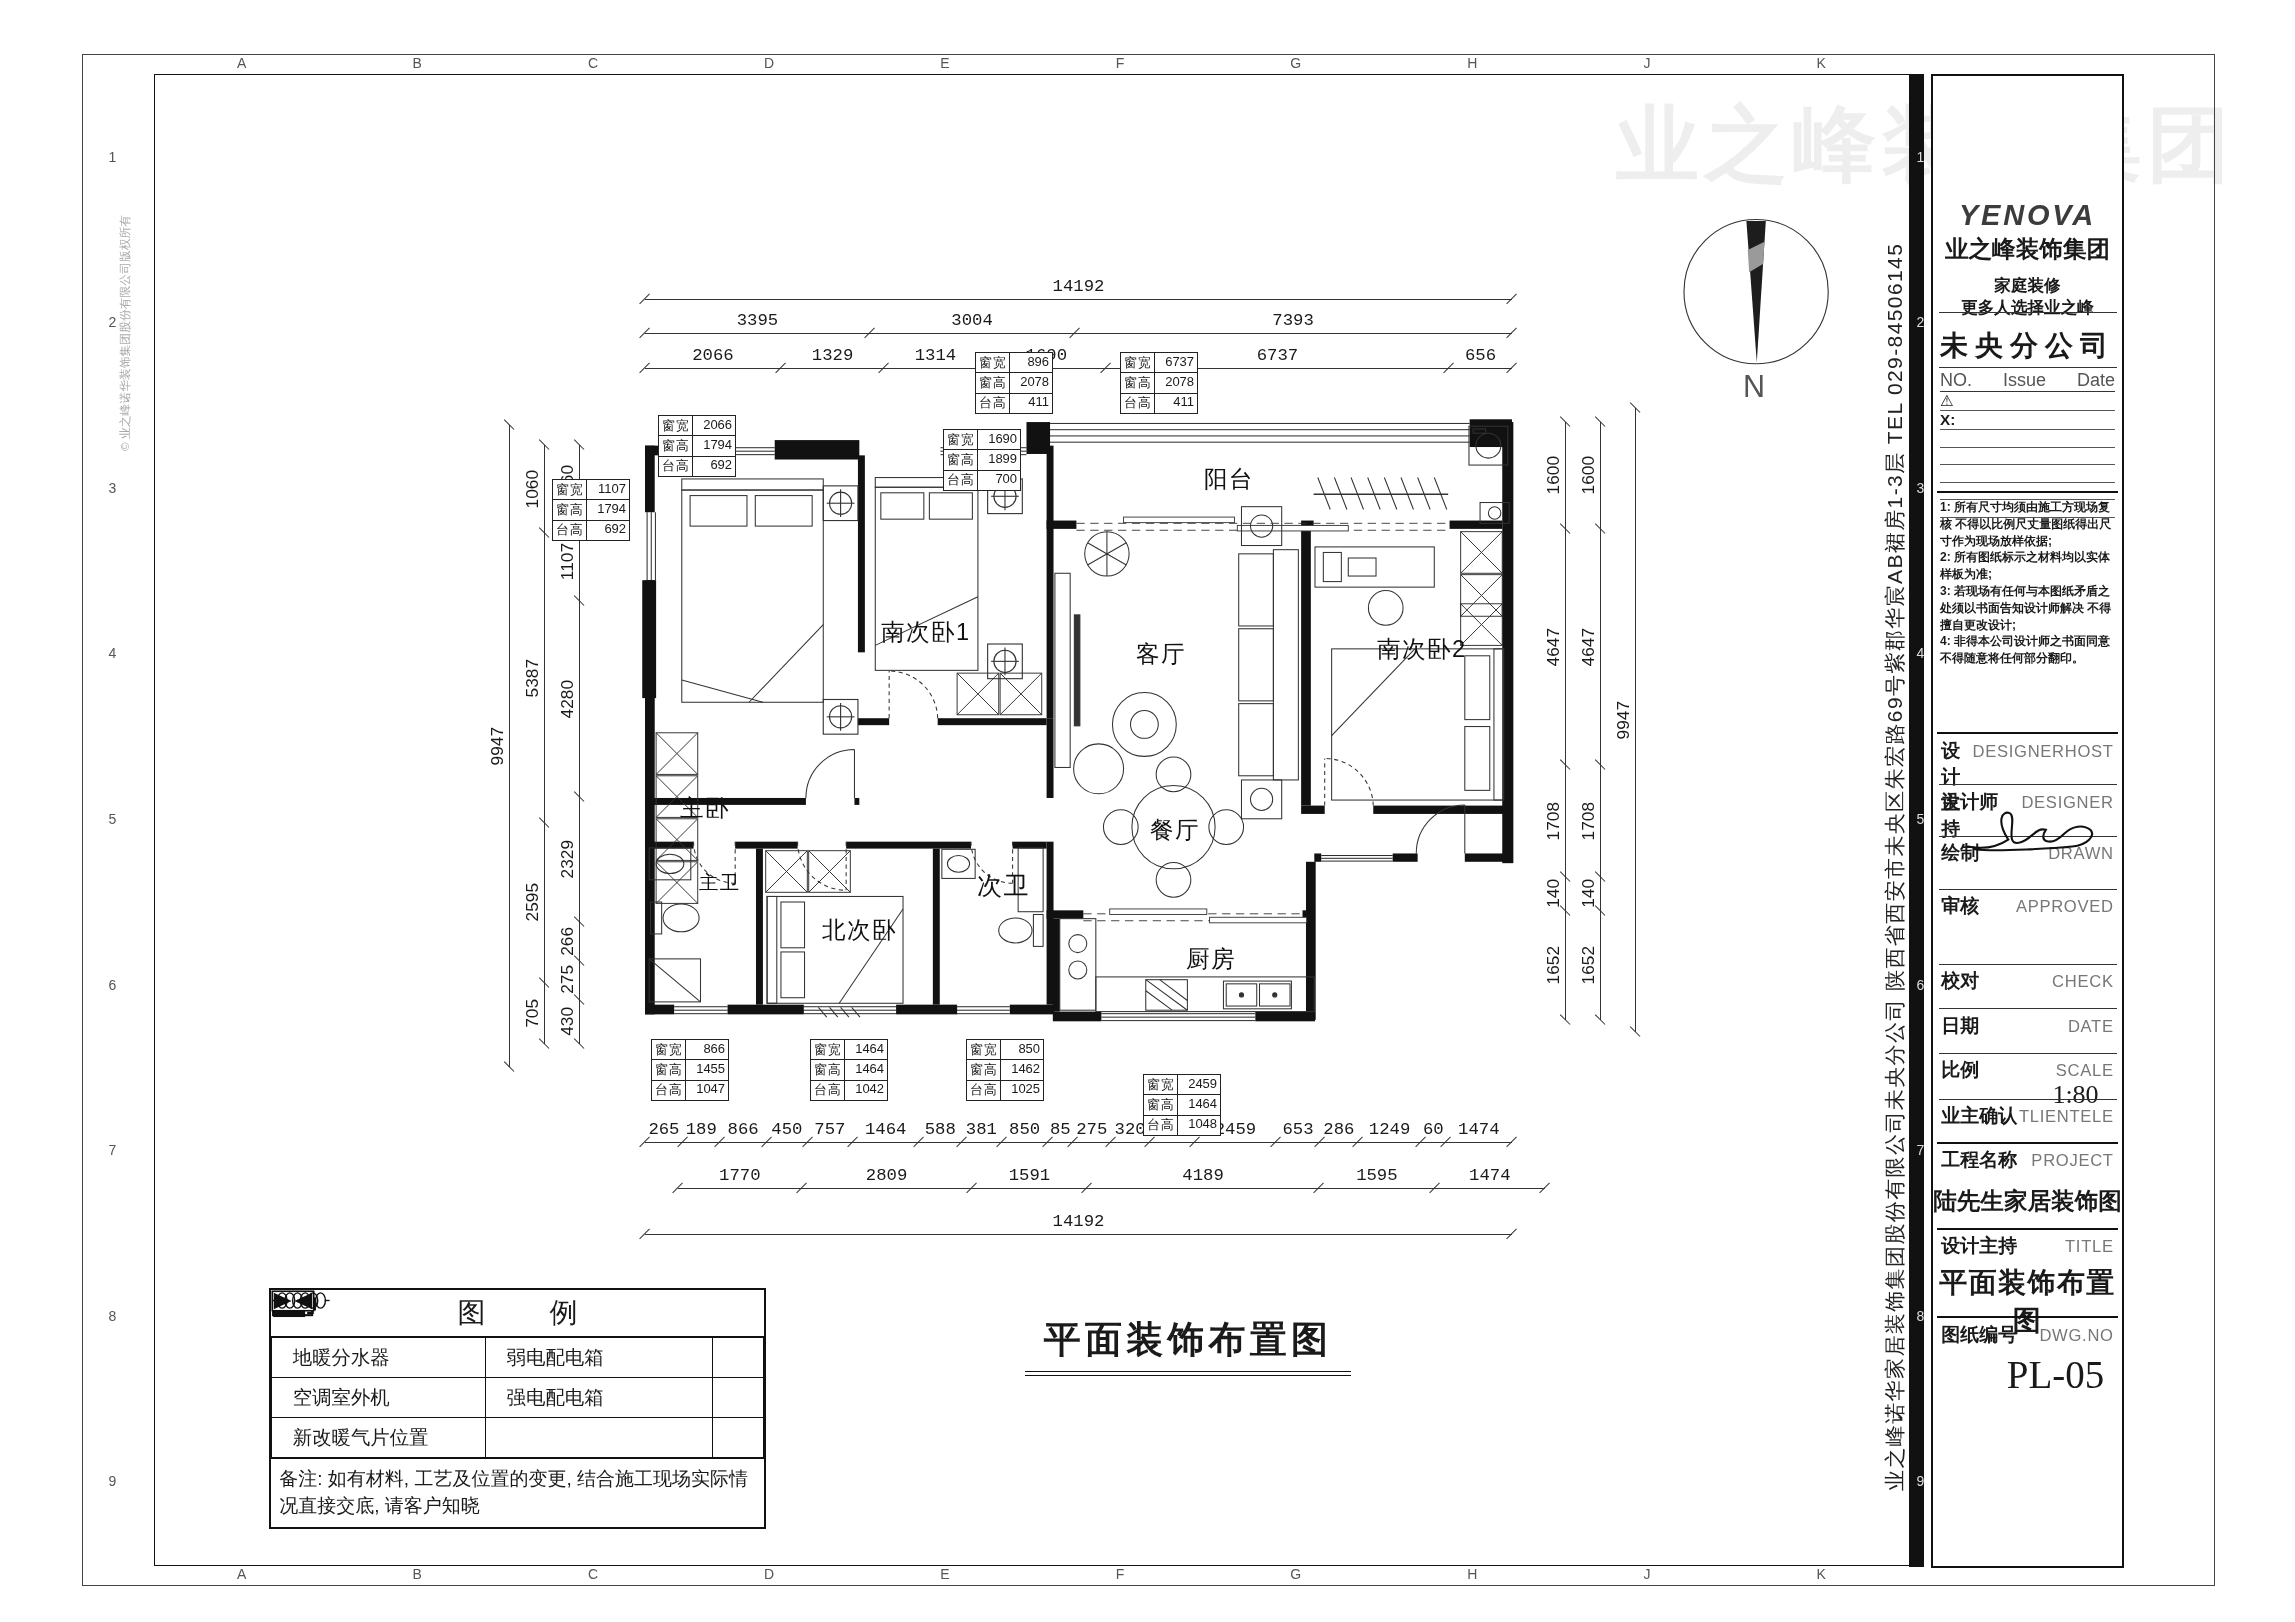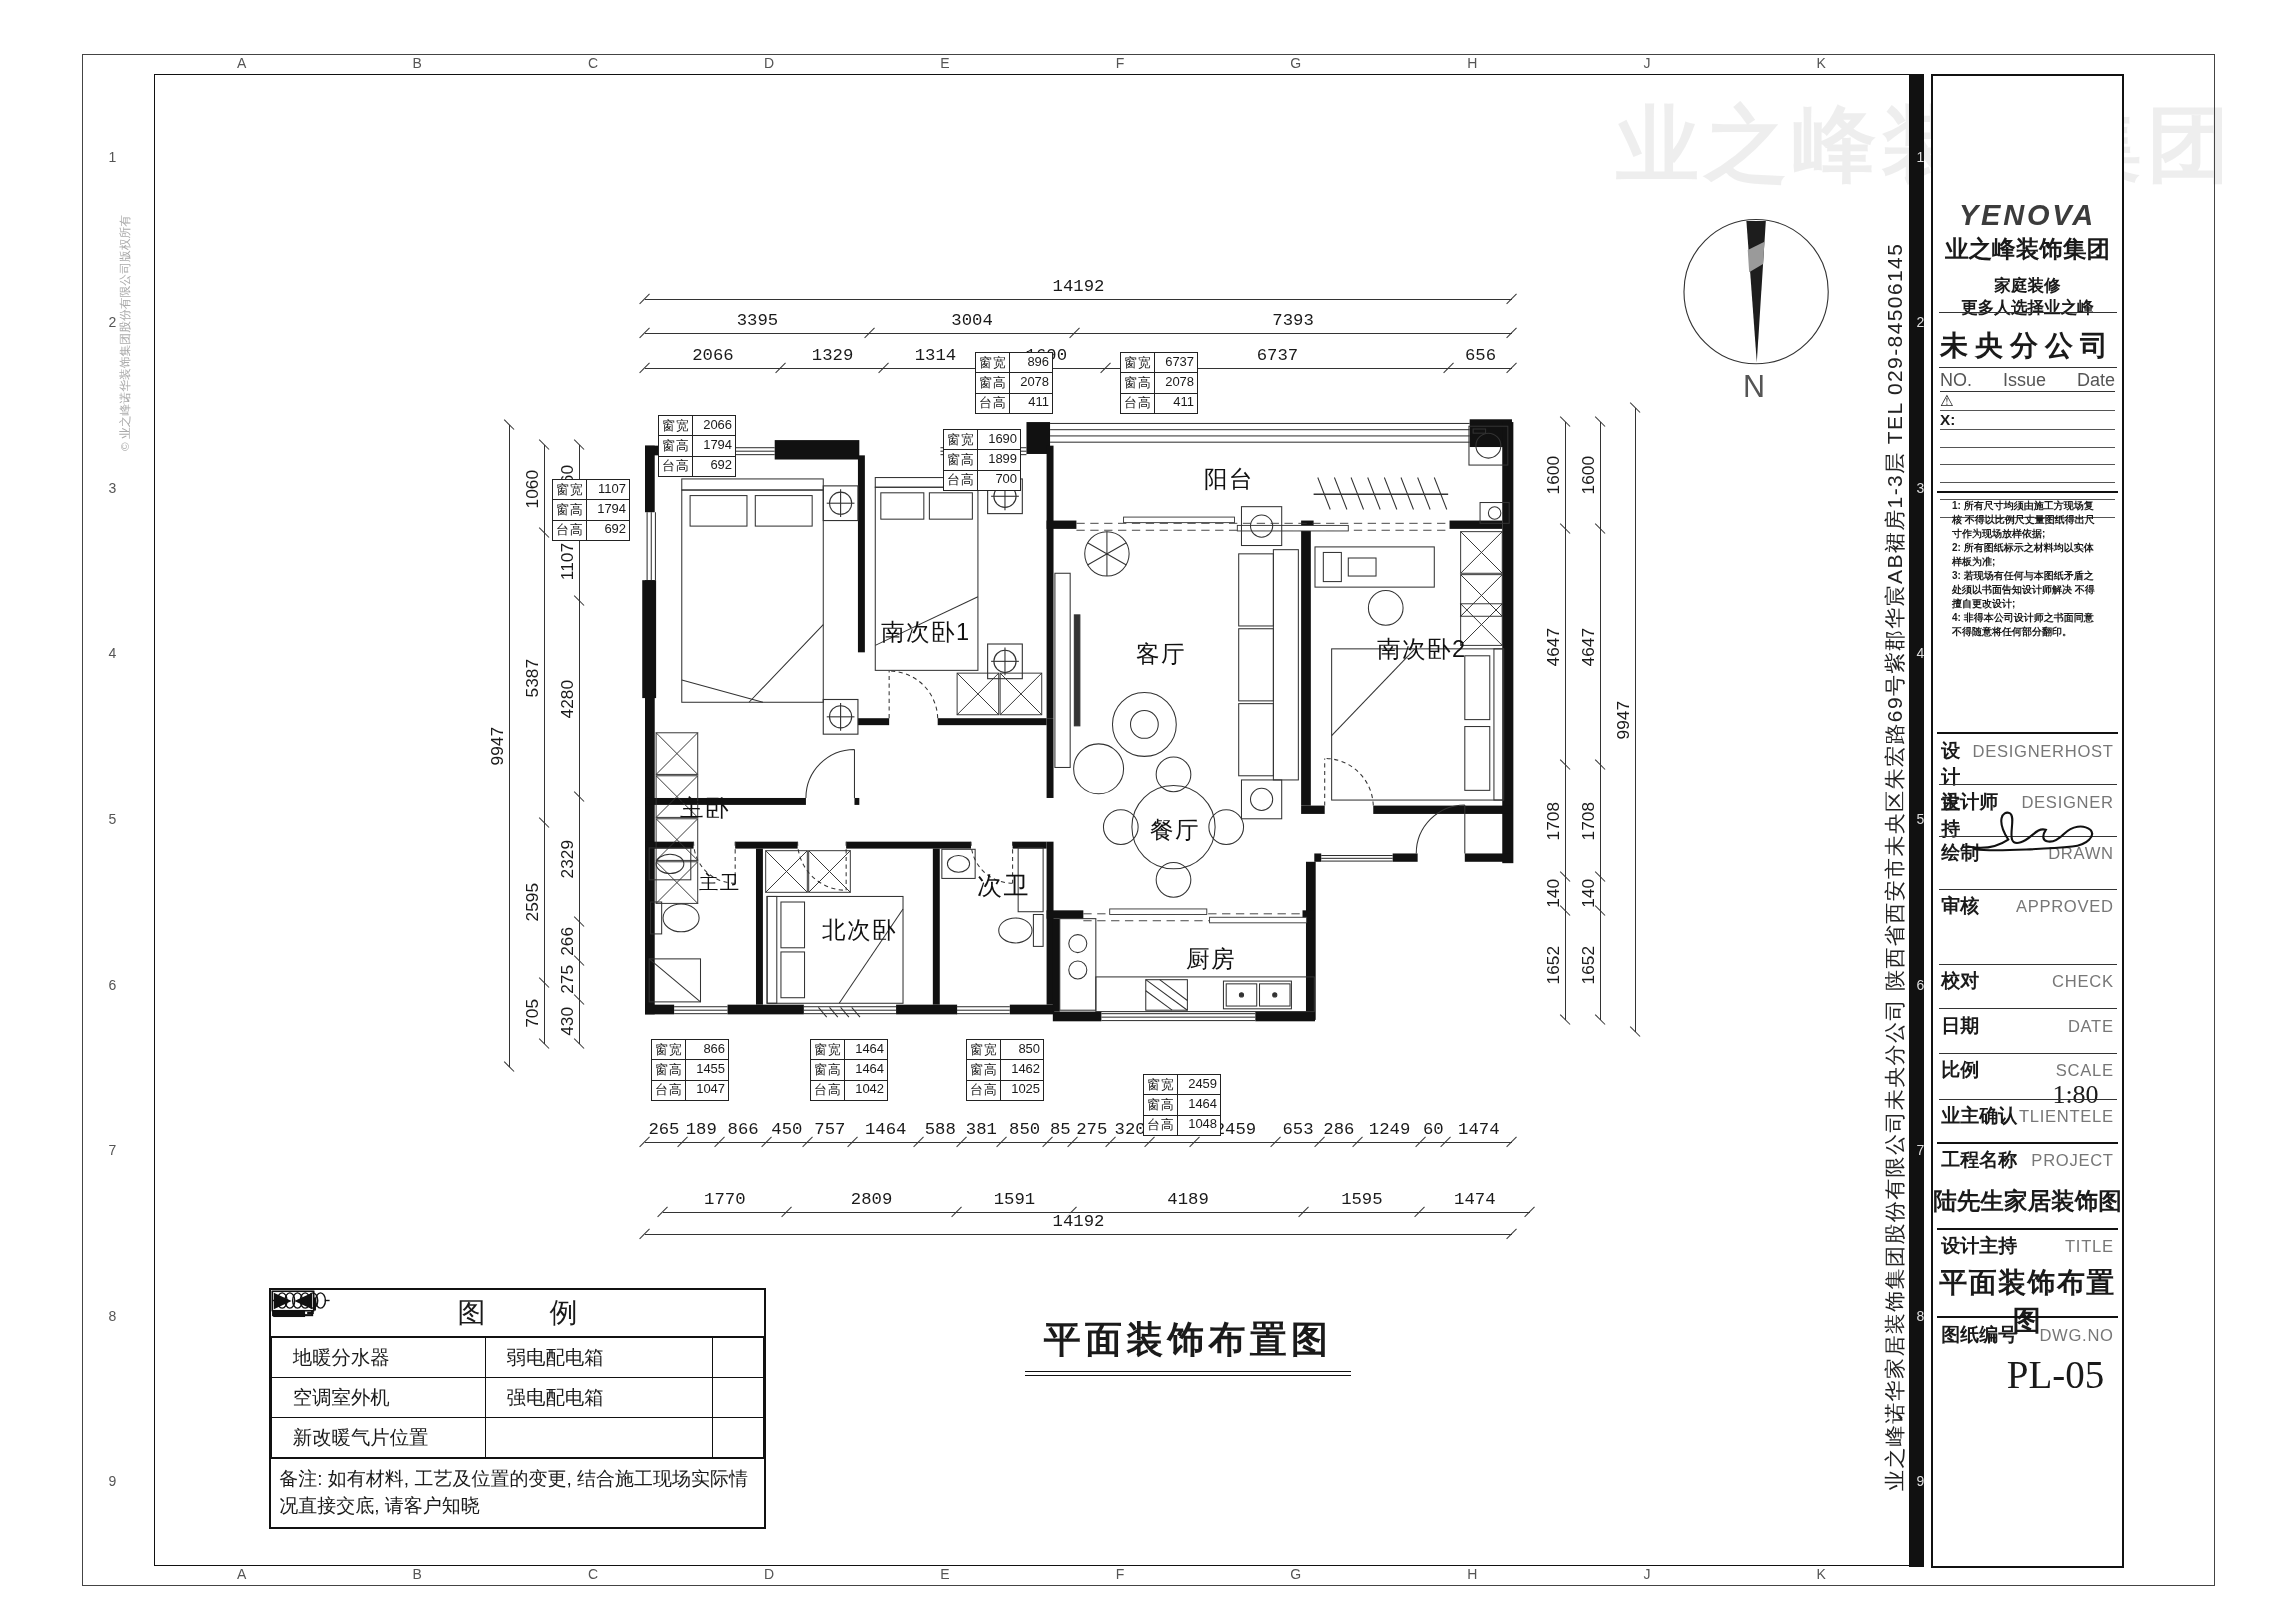--- a/index.html
+++ b/index.html
@@ -486,21 +486,21 @@
       <div class="seg" style="flex-grow: 275;"><span>275</span></div>
       <div class="seg" style="flex-grow: 320;"><span>320</span></div>
       <div class="seg" style="flex-grow: 757;"><span>757</span></div>
       <div class="seg" style="flex-grow: 2459;"><span>2459</span></div>
       <div class="seg" style="flex-grow: 653;"><span>653</span></div>
       <div class="seg" style="flex-grow: 286;"><span>286</span></div>
       <div class="seg" style="flex-grow: 1249;"><span>1249</span></div>
       <div class="seg" style="flex-grow: 60;"><span>60</span></div>
       <div class="seg" style="flex-grow: 1474;"><span>1474</span></div>
     </div>
-  <div class="dimrow" style="left:663px;top:1164px;width:867px;margin-top:24px;">
+  <div class="dimrow" style="left:678px;top:1164px;width:867px;">
       <div class="seg" style="flex-grow: 1770;"><span>1770</span></div>
       <div class="seg" style="flex-grow: 2809;"><span>2809</span></div>
       <div class="seg" style="flex-grow: 1591;"><span>1591</span></div>
       <div class="seg" style="flex-grow: 4189;"><span>4189</span></div>
       <div class="seg" style="flex-grow: 1595;"><span>1595</span></div>
       <div class="seg" style="flex-grow: 1474;"><span>1474</span></div>
     </div>
   <div class="dimrow" style="left:645px;top:1210px;width:867px;">
       <div class="seg" style="flex-grow: 14192;"><span>14192</span></div>
     </div>
@@ -698,21 +698,21 @@
         <span>X:</span>
       </div>
       <div style="height:16.6px;border-bottom:0.7px solid #555;"></div>
       <div style="height:16.6px;border-bottom:0.7px solid #555;"></div>
       <div style="height:16.6px;border-bottom:0.7px solid #555;"></div>
       <div style="height:16.6px;border-bottom:0.7px solid #555;"></div>
       <div style="height:16.6px;border-bottom:0.7px solid #555;"></div>
     </div>
     <div class="rulet" style="top:415px;"></div>
 
-    <div class="tb" style="top:423px;padding:0 19px;box-sizing:border-box;font-size:10px;font-weight:bold;line-height:1.4;">
+    <div class="tb" style="top:423px;padding:0 7px;box-sizing:border-box;font-size:12px;font-weight:bold;line-height:1.4;">
       <div>1: 所有尺寸均须由施工方现场复核 不得以比例尺丈量图纸得出尺寸作为现场放样依据;</div>
       <div>2: 所有图纸标示之材料均以实体样板为准;</div>
       <div>3: 若现场有任何与本图纸矛盾之处须以书面告知设计师解决 不得擅自更改设计;</div>
       <div>4: 非得本公司设计师之书面同意 不得随意将任何部分翻印。</div>
     </div>
     <div class="rulet" style="top:656px;"></div>
 
     <div class="fld" style="top:662px;">
       <span class="cn">设计主持</span>
         <span class="en">DESIGNERHOST</span>

